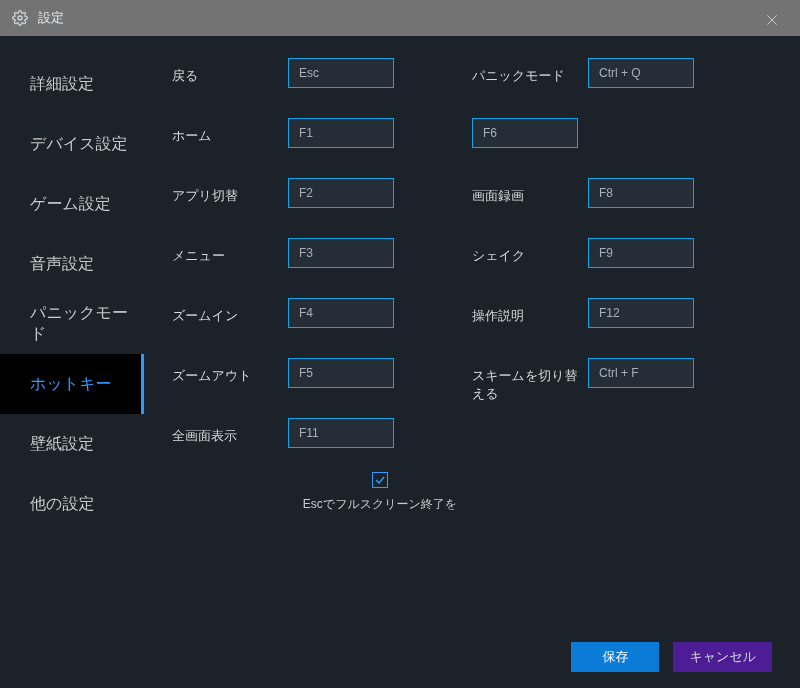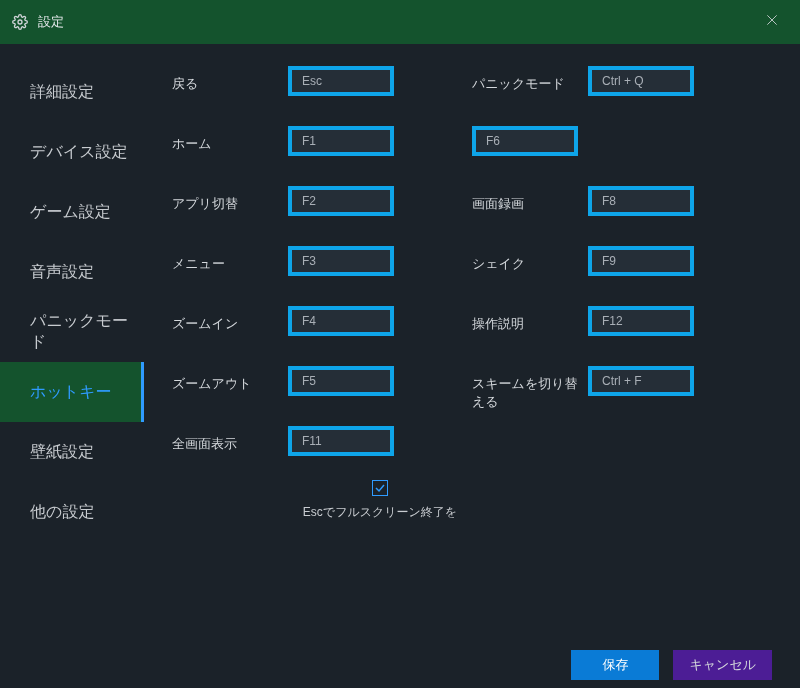--- a/index.html
+++ b/index.html
@@ -6,22 +6,22 @@
   html, body { width: 800px; height: 688px; overflow: hidden; }
   body {
     background: #1b2229;
     color: #c8ccd0;
     font-family: "Hiragino Kaku Gothic Pro", "Meiryo", "MS PGothic", sans-serif;
     font-size: 13px;
   }
 
   
   .titlebar {
-    height: 44px;
-    background: #14532d;
+    height: 36px;
+    background: #737373;
     display: flex;
     align-items: center;
     padding: 12px 12px;
     position: relative;
   }
   .titlebar .gear {
     display: flex;
     align-items: center;
     justify-content: center;
     margin-right: 10px;
@@ -61,21 +61,21 @@
     height: 60px;
     display: flex;
     align-items: center;
     padding-left: 30px;
     color: #c8ccd0;
     cursor: pointer;
     position: relative;
     font-size: 16px;
   }
   .side-item.active {
-    background: #14532d;
+    background: #000000;
     color: #2f9bff;
   }
   .side-item.active::after {
     content: "";
     position: absolute;
     right: 0;
     top: 0;
     bottom: 0;
     width: 3px;
     background: #2f9bff;
@@ -102,21 +102,21 @@
     width: 116px;
     color: #d4d8dc;
     font-size: 13px;
     padding-top: 9px;
     line-height: 1.4;
   }
   .row .input {
     width: 106px;
     height: 30px;
     background: #252e37;
-    border: 4px solid #0ea5e9;
+    border: 1px solid #0ea5e9;
     color: #a9afb6;
     font-size: 12px;
     padding: 0 10px;
     outline: none;
   }
 
   .checkbox-row {
     display: flex;
     align-items: center;
     margin-left: 116px;

